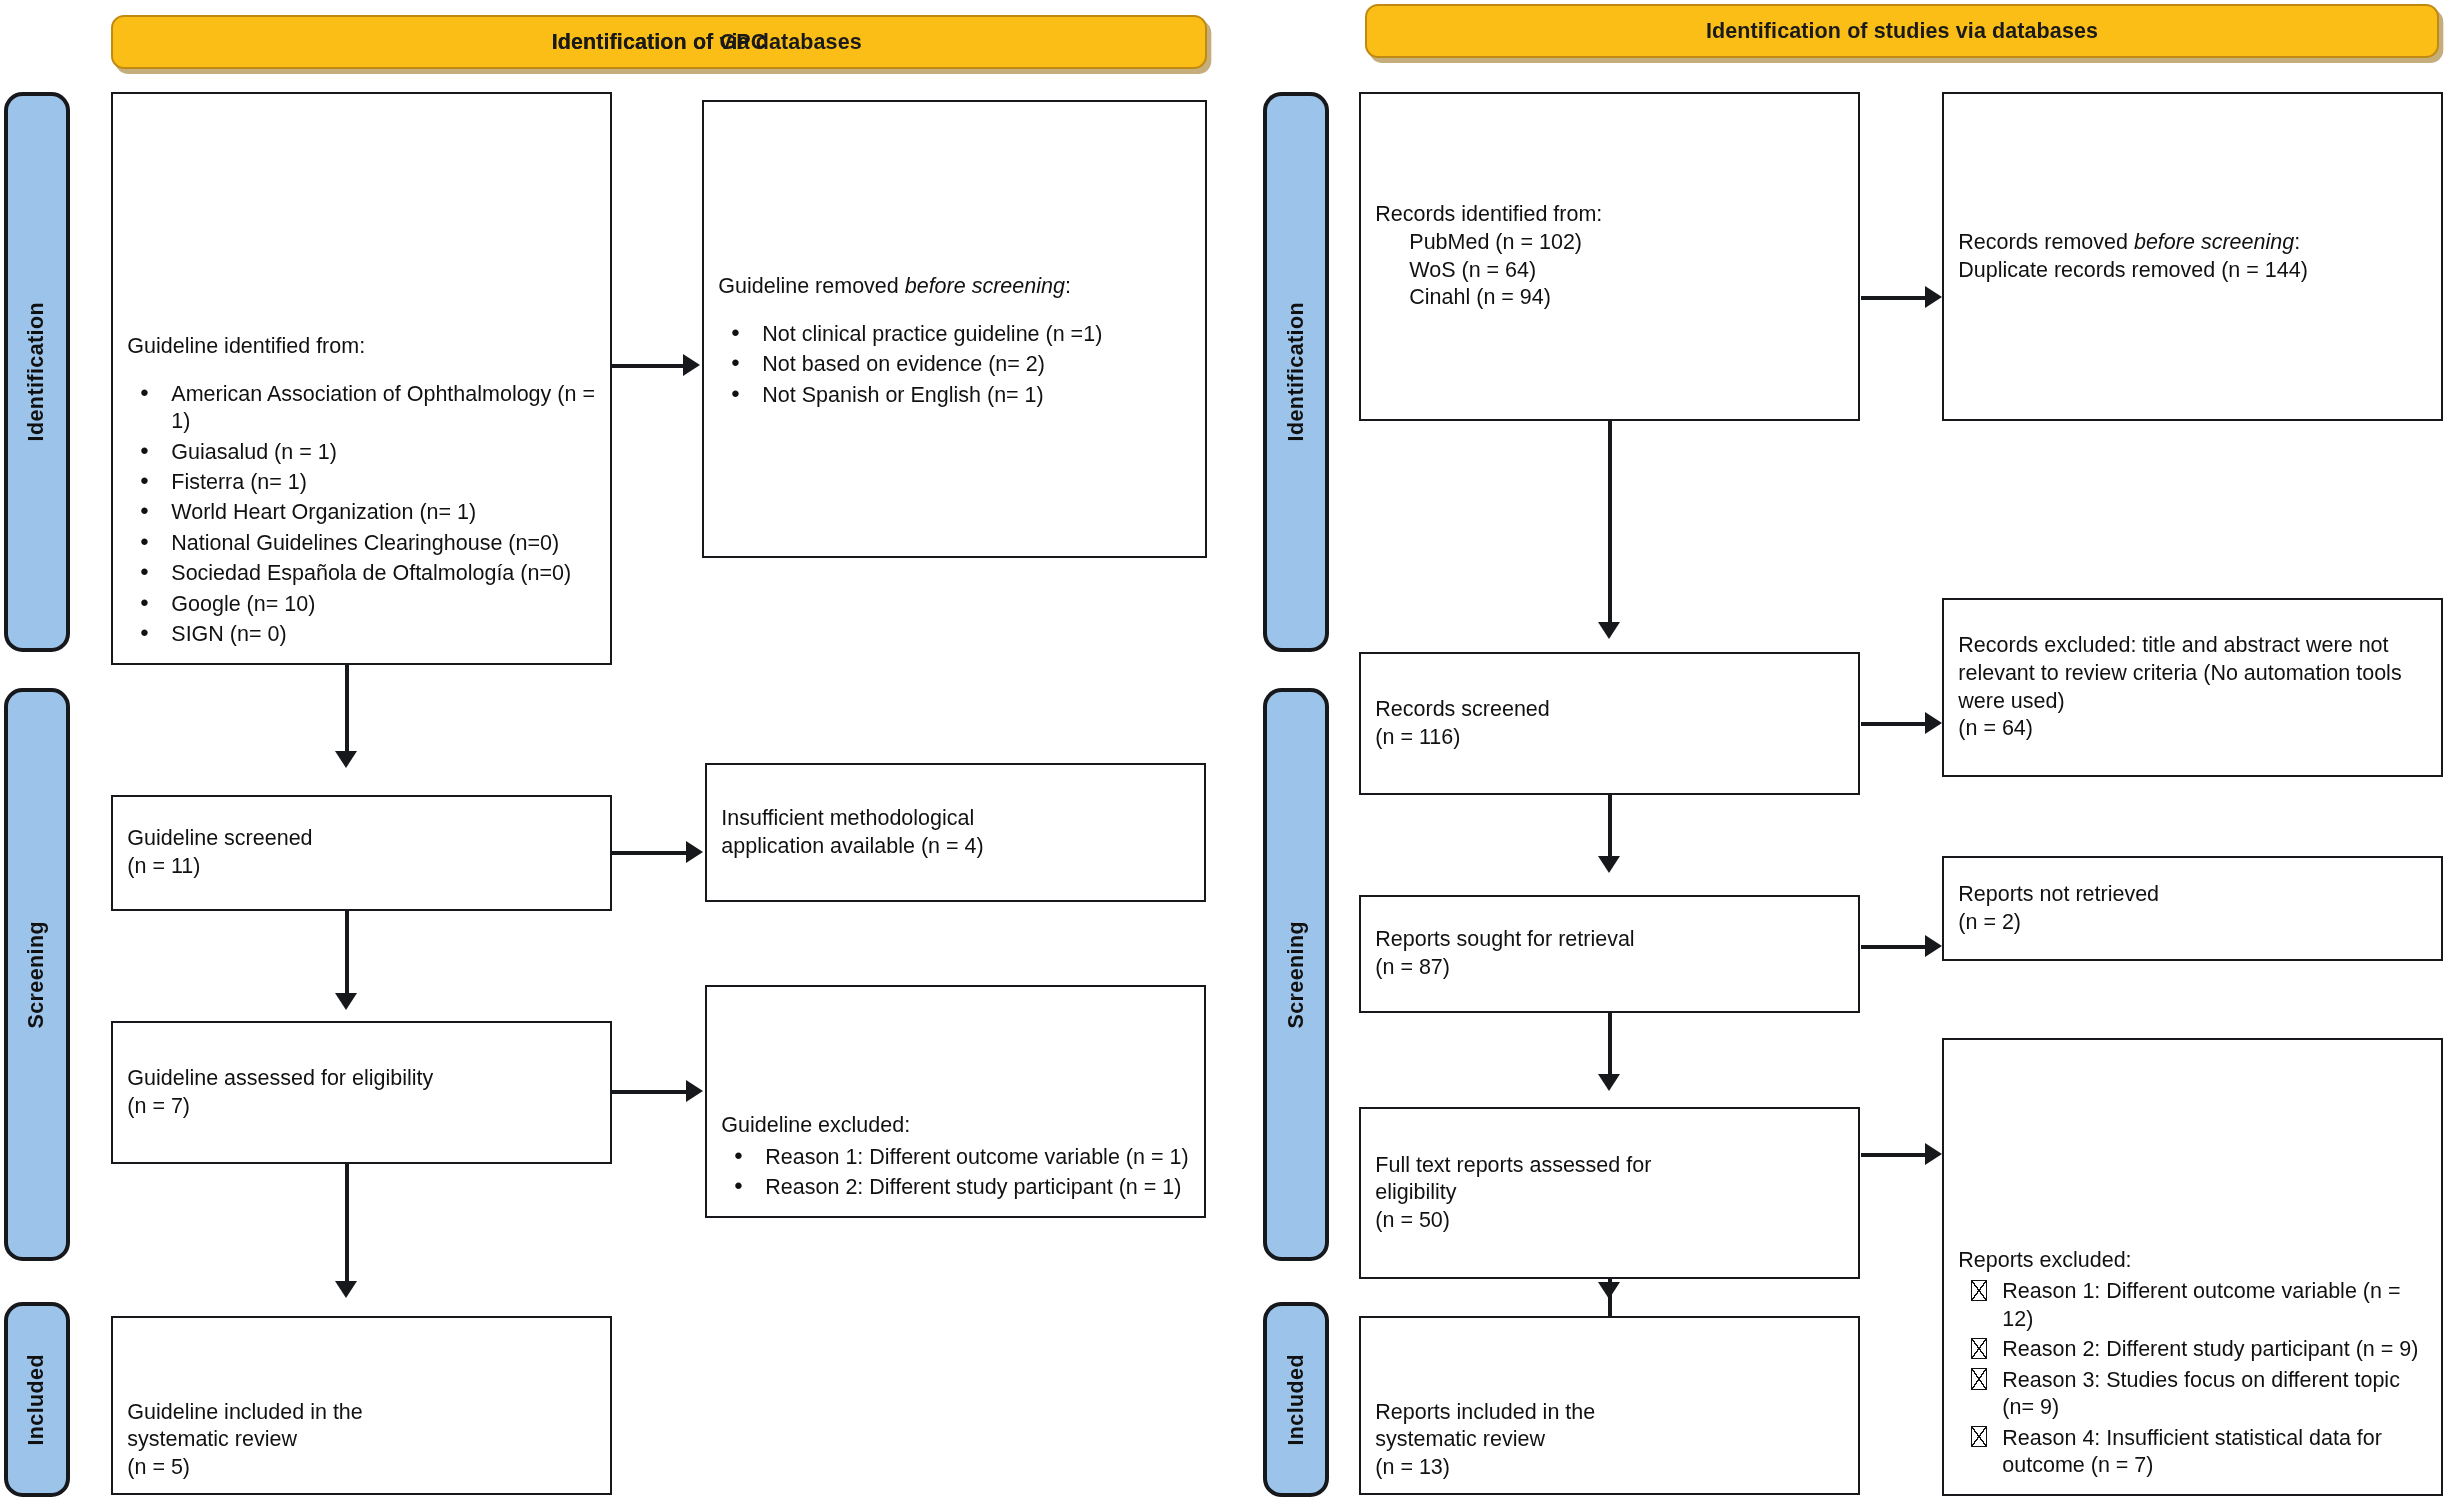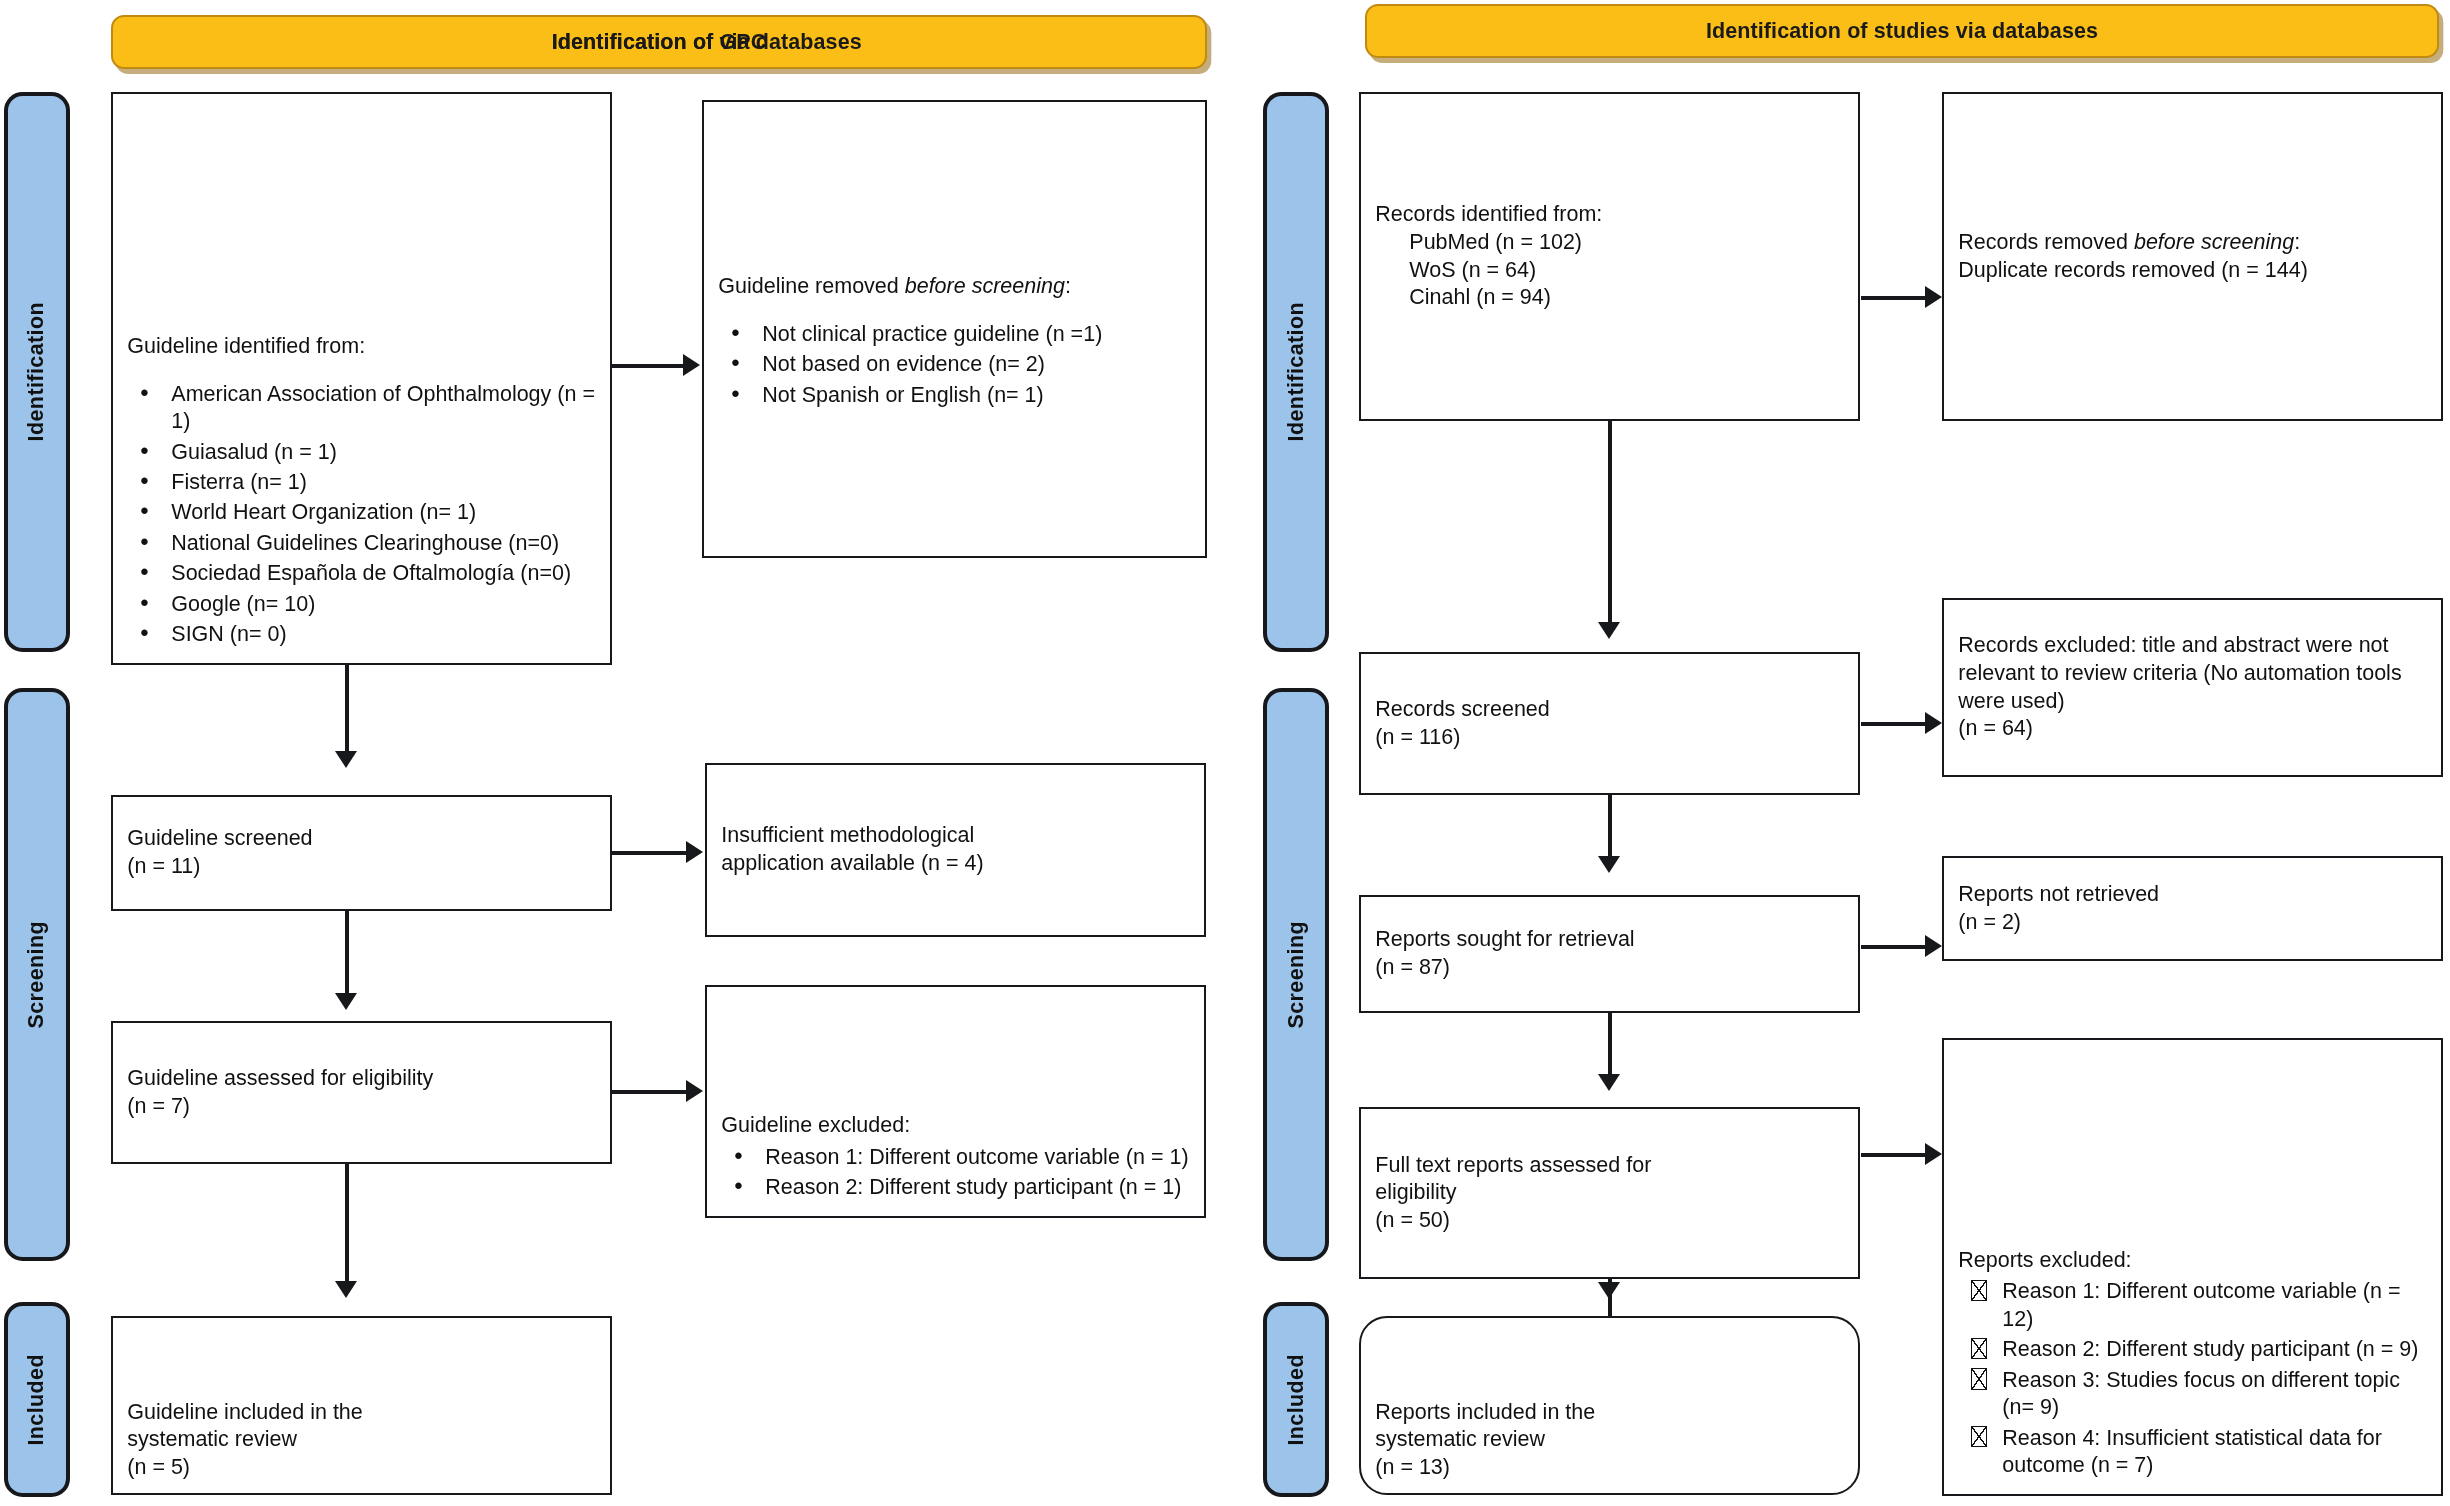--- a/index.html
+++ b/index.html
@@ -190,21 +190,21 @@
 <div class="arrow-right abs" style="left:683px; top:354px;"></div>
 
 <div class="vline abs" style="left:345px; top:665px; width:3.6px; height:93px;"></div>
 <div class="arrow-down abs" style="left:335px; top:751px;"></div>
 
 <div class="box abs" style="left:111px; top:795px; width:501px; height:116px;">
   <div>Guideline screened</div>
   <div>(n = 11)</div>
 </div>
 
-<div class="box abs" style="left:705px; top:763px; width:501px; height:174px;">
+<div class="box abs" style="left:705px; top:763px; width:501px; height:139px;">
   <div>Insufficient methodological</div>
   <div>application available (n = 4)</div>
 </div>
 
 <div class="hline abs" style="left:612px; top:851px; width:75px;"></div>
 <div class="arrow-right abs" style="left:686px; top:841px;"></div>
 
 <div class="vline abs" style="left:345px; top:911px; width:3.6px; height:90px;"></div>
 <div class="arrow-down abs" style="left:335px; top:993px;"></div>
 
@@ -332,18 +332,18 @@
       </li>
   </ul>
 </div>
 
 <div class="hline abs" style="left:1861px; top:1153px; width:66px;"></div>
 <div class="arrow-right abs" style="left:1925px; top:1143px;"></div>
 
 <div class="vline abs" style="left:1608px; top:1278px; width:3.6px; height:39px;"></div>
 <div class="arrow-down abs" style="left:1598px; top:1282px;"></div>
 
-<div class="box top abs" style="left:1359px; top:1316px; width:501px; height:179px; padding-top:27px;border-radius:28px;">
+<div class="box top abs" style="left:1359px; top:1316px; width:501px; height:179px; padding-top:27px;">
   <div>Reports included in the</div>
   <div>systematic review</div>
   <div>(n = 13)</div>
 </div>
 
 
 </body></html>

